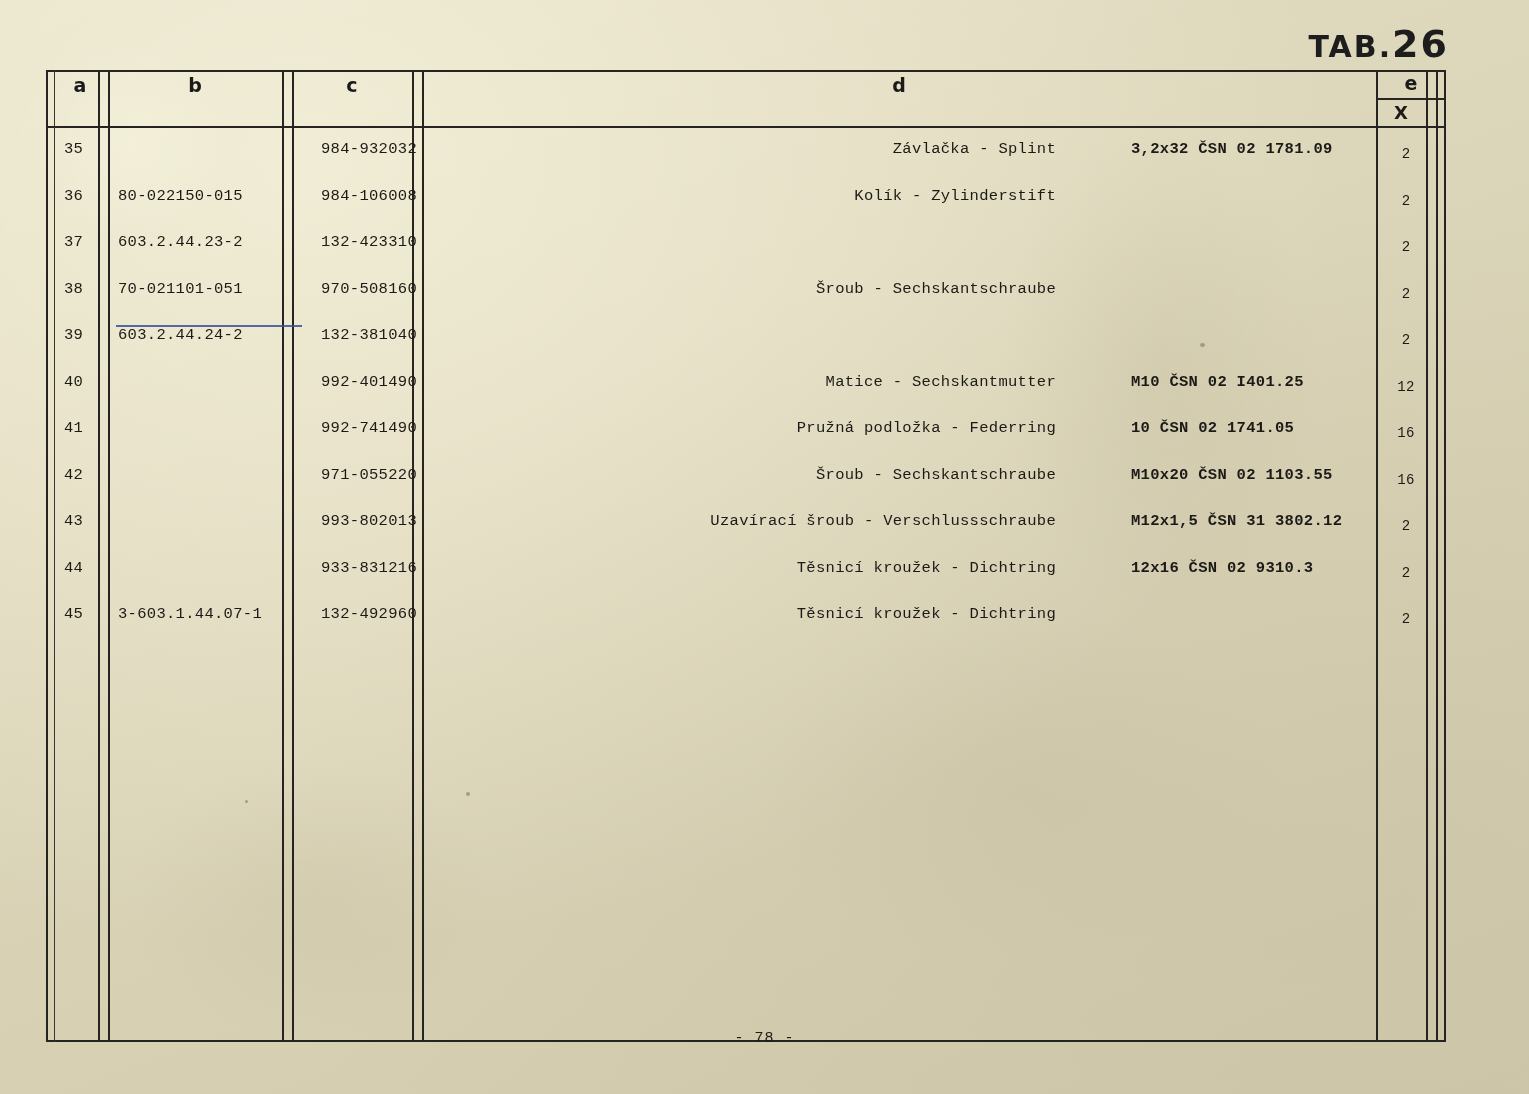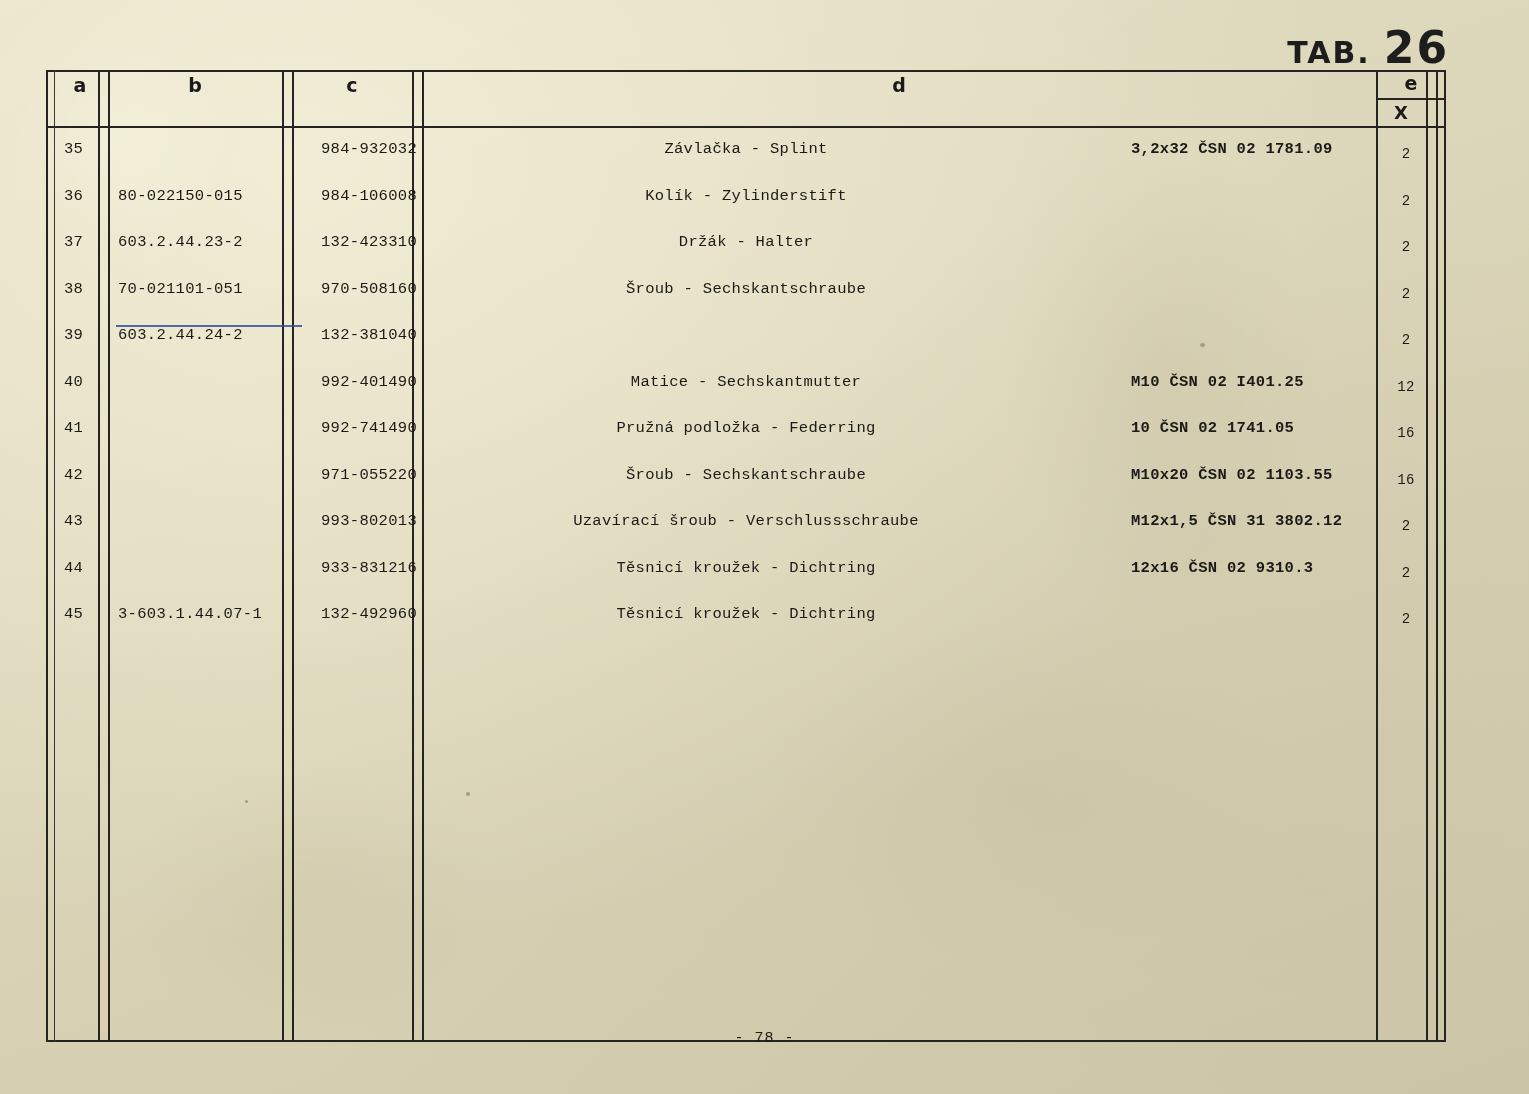--- a/index.html
+++ b/index.html
@@ -39,22 +39,22 @@
     position: absolute;
     right: 80px;
     top: 22px;
     font-family: "DejaVu Sans", sans-serif;
     font-weight: bold;
     font-size: 30px;
     letter-spacing: 2px;
     color: #1d1d1d;
   }
   .tab-label .num {
-    font-size: 44px;
-    margin-left: 13px;
+    font-size: 38px;
+    margin-left: 0;
   }
 
   
   .frame {
     position: absolute;
     left: 46px;
     top: 70px;
     width: 1400px;
     height: 972px;
   }
@@ -114,21 +114,21 @@
     top: 12px;
     font-family: "Liberation Mono", monospace;
     font-size: 15.5px;
     color: #1c1a16;
     white-space: nowrap;
     letter-spacing: 0.3px;
   }
   .c-a { left: 18px; width: 48px; text-align: left; }
   .c-b { left: 72px; width: 190px; text-align: left; }
   .c-c { left: 248px; width: 150px; text-align: center; }
-  .c-d { left: 390px; width: 620px; text-align: center; }
+  .c-d { left: 390px; width: 620px; text-align: right; }
   .c-e { left: 1085px; width: 250px; text-align: left; font-weight: bold; }
   .c-qty { left: 1340px; width: 40px; text-align: center; top: 18px; font-size: 14px; }
 
   .underline-blue {
     position: absolute;
     left: 70px;
     top: 255px;
     width: 186px;
     height: 2px;
     background: #3a4f9b;
@@ -215,21 +215,20 @@
           <div class="cell c-b">80-022150-015</div>
           <div class="cell c-c">984-106008</div>
           <div class="cell c-d">Kolík - Zylinderstift</div>
           <div class="cell c-e"></div>
           <div class="cell c-qty">2</div>
         </div>
         <div class="row">
           <div class="cell c-a">37</div>
           <div class="cell c-b">603.2.44.23-2</div>
           <div class="cell c-c">132-423310</div>
-          <div class="cell c-d">Držák - Halter</div>
           <div class="cell c-e"></div>
           <div class="cell c-qty">2</div>
         </div>
         <div class="row">
           <div class="cell c-a">38</div>
           <div class="cell c-b">70-021101-051</div>
           <div class="cell c-c">970-508160</div>
           <div class="cell c-d">Šroub - Sechskantschraube</div>
           <div class="cell c-e"></div>
           <div class="cell c-qty">2</div>

